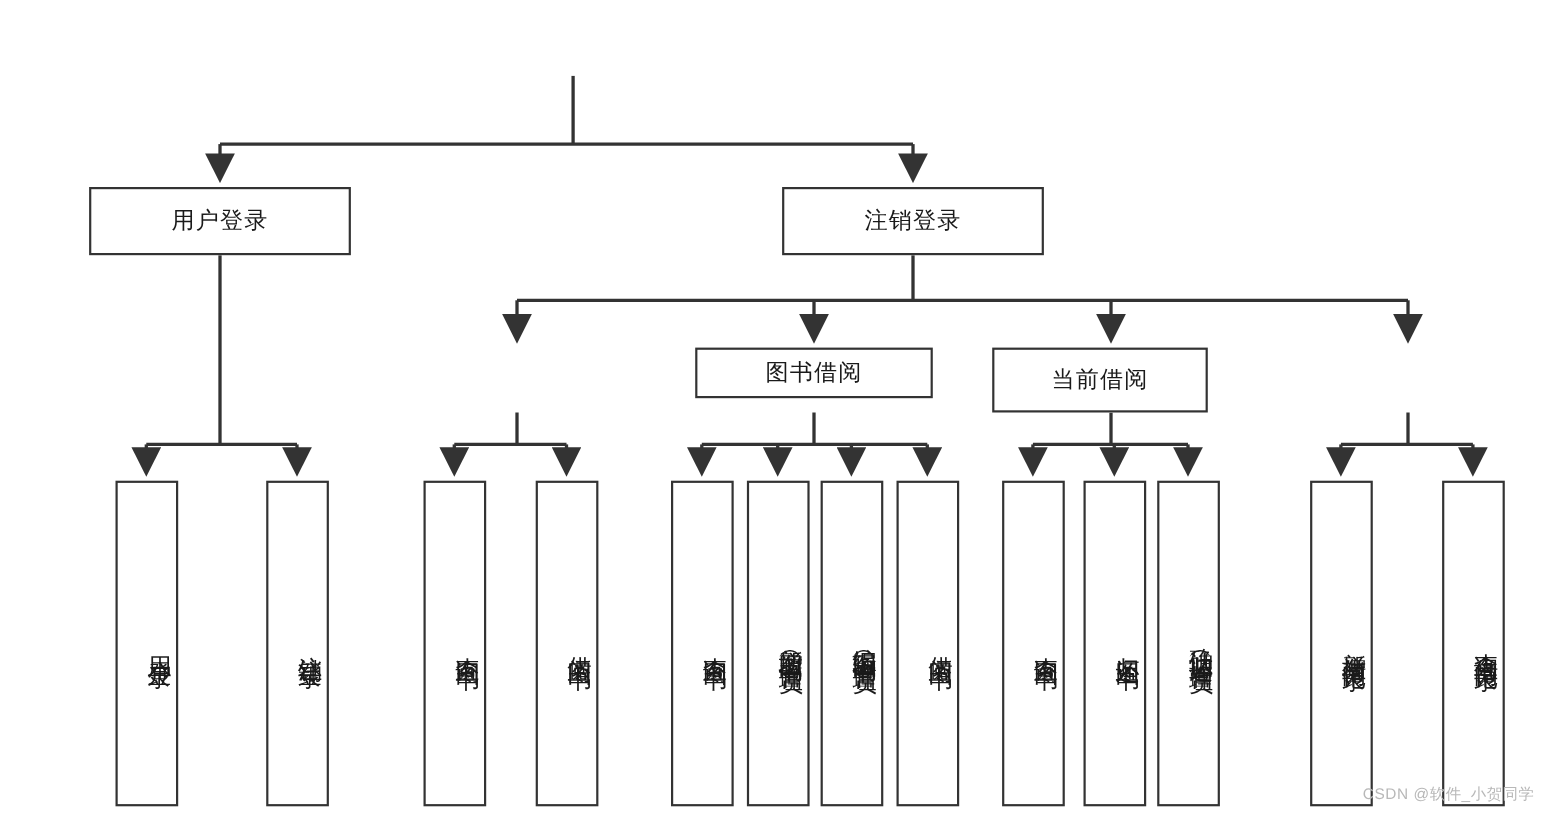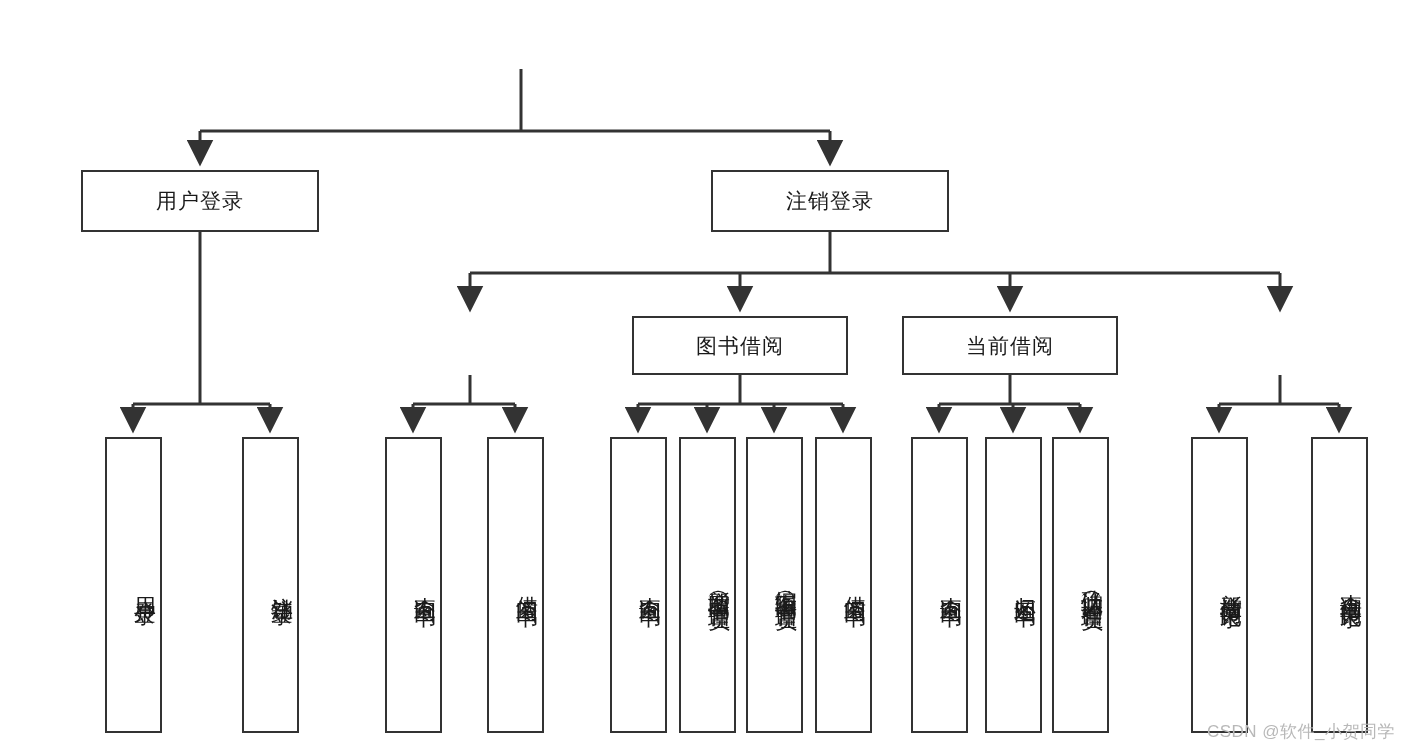--- a/index.html
+++ b/index.html
@@ -57,22 +57,22 @@
     justify-content: center;
   }
   .node.vert .vlabel {
     writing-mode: vertical-rl;
     text-orientation: upright;
     display: block;
   }
   .watermark {
     position: absolute;
     right: 10px;
-    bottom: 4px;
-    font-size: 17px;
+    bottom: 16px;
+    font-size: 14px;
     color: #b8b8b8;
     letter-spacing: 0.5px;
     white-space: nowrap;
     z-index: 3;
     font-family: "Liberation Sans", "DejaVu Sans", sans-serif;
   }
 </style>
 </head>
 <body>
 
@@ -129,24 +129,24 @@
   </svg>
 
 
   <div class="node horiz" style="left:81px; top:170px; width:238px; height:62px;">
     <span>用户登录</span>
   </div>
   <div class="node horiz" style="left:711px; top:170px; width:238px; height:62px;">
     <span>注销登录</span>
   </div>
 
-  <div class="node horiz" style="left:632px; top:316px; width:216px; height:59px;">
+  <div class="node horiz" style="left:632px; top:316px; width:216px; height:46px;">
     <span>图书借阅</span>
   </div>
-  <div class="node horiz" style="left:902px; top:316px; width:216px; height:59px;align-items:center;">
+  <div class="node horiz" style="left:902px; top:316px; width:196px; height:59px;align-items:center;">
     <span>当前借阅</span>
   </div>
 
   <div class="node vert" style="left:105px; top:437px; width:57px; height:296px;">
     <span class="vlabel">用户登录</span>
   </div>
   <div class="node vert" style="left:242px; top:437px; width:57px; height:296px;">
     <span class="vlabel">注销登录</span>
   </div>
 

